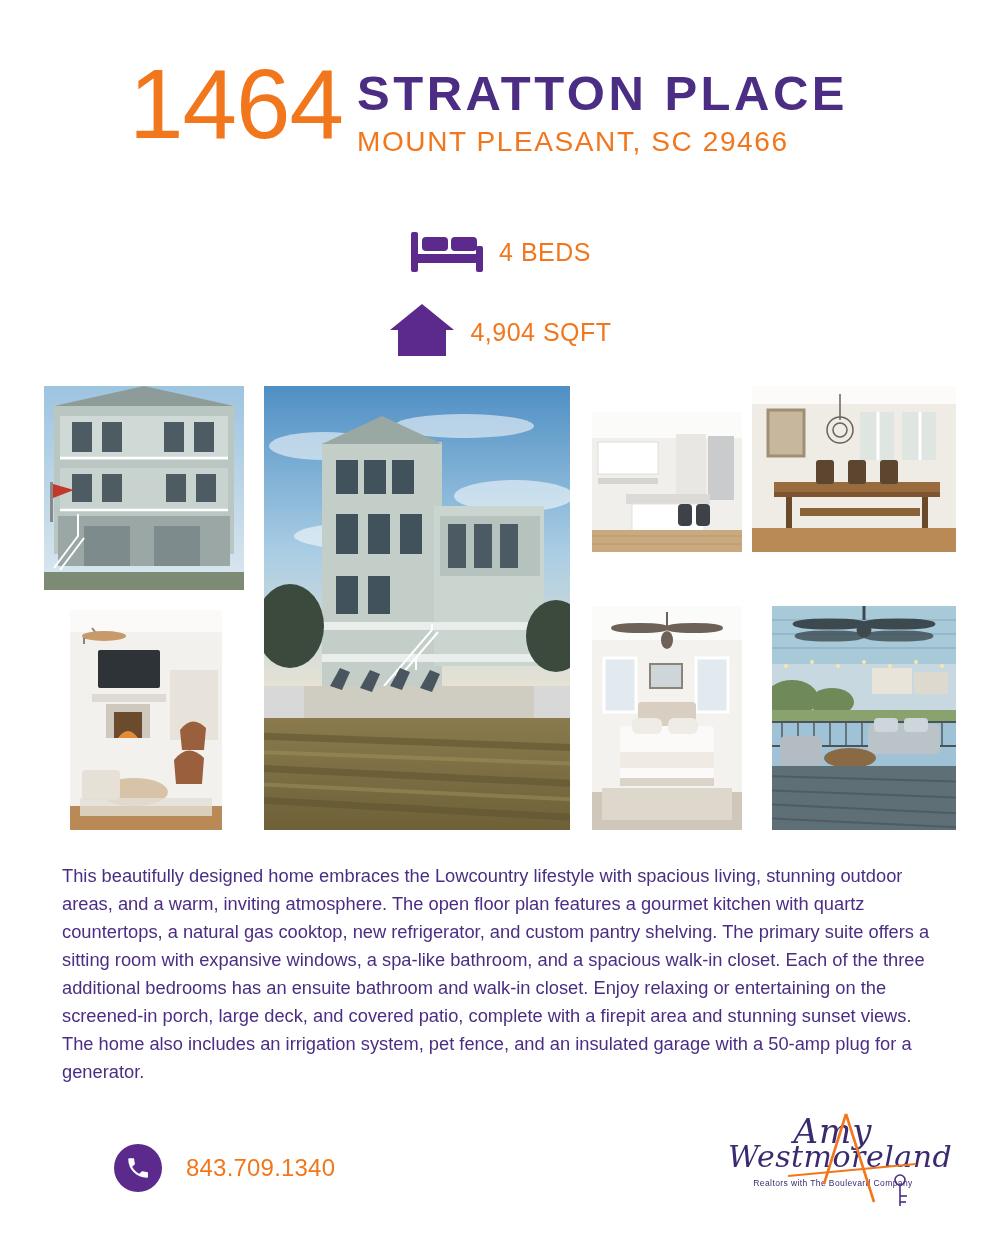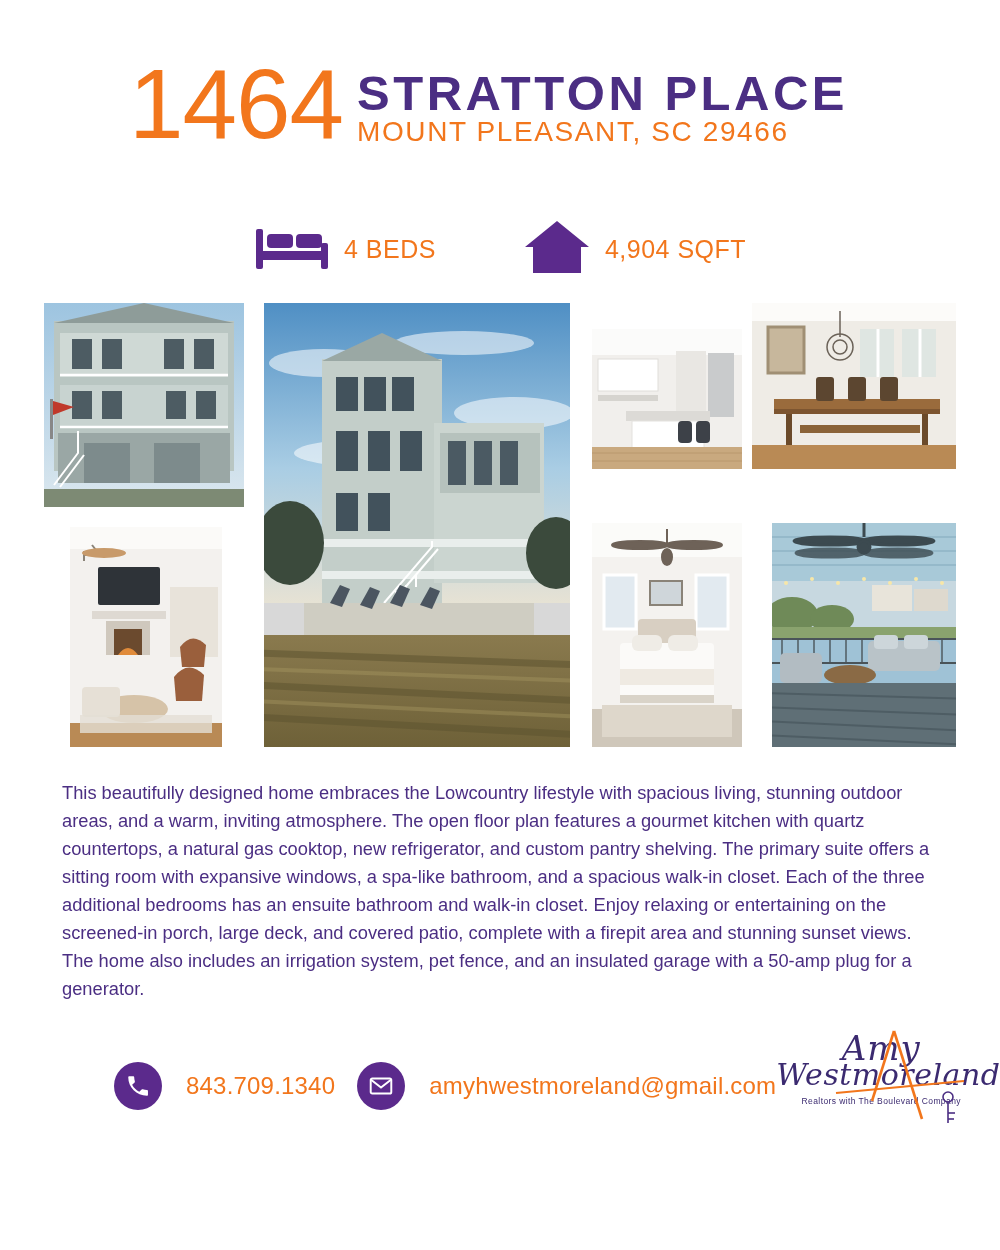--- a/index.html
+++ b/index.html
@@ -41,32 +41,34 @@
     font-size: 49px;
     letter-spacing: 3.5px;
     color: #4b2e83;
     line-height: 1;
     font-weight: 700;
   }
   .addr-city {
     font-size: 28px;
     letter-spacing: 1.6px;
     color: #f2761c;
+    margin-top: 10px;
     line-height: 1;
     font-weight: 400;
   }
 
   
   .features {
     margin-top: 70px;
     display: flex;
     justify-content: center;
     align-items: center;
-    gap: 87px;
+    gap: 24px;
     padding: 0 64px;
+    flex-direction: column;
   }
   .feature {
     display: flex;
     align-items: center;
     gap: 14px;
   }
   .feature .ficon { display: block; }
   .feature .flabel {
     font-size: 25px;
     color: #f2761c;
@@ -106,21 +108,21 @@
   }
 
   
   .contact {
     margin-top: 30px;
     padding: 0 62px;
     display: flex;
     align-items: flex-end;
     justify-content: space-between;
   }
-  .contact-rows { display: flex; flex-direction: row; gap: 22px; padding-left: 52px; }
+  .contact-rows { display: flex; flex-direction: column; gap: 22px; padding-left: 52px; }
   .contact-row { display: flex; align-items: center; gap: 24px; }
   .circle-icon {
     width: 48px; height: 48px; border-radius: 50%;
     background: #5b2a8c;
     display: flex; align-items: center; justify-content: center;
     flex: none;
   }
   .contact-text { font-size: 24px; color: #f2761c; letter-spacing: 0.2px; }
 
   .logo { width: 210px; text-align: center; padding-bottom: 4px; position: relative; }
@@ -493,29 +495,20 @@
 
   <div class="contact-rows">
     <div class="contact-row">
       <span class="circle-icon">
         <svg width="26" height="26" viewBox="0 0 24 24" fill="#ffffff">
           <path d="M6.6 10.8c1.4 2.8 3.8 5.1 6.6 6.6l2.2-2.2c.3-.3.7-.4 1.1-.2 1.2.4 2.4.6 3.7.6.6 0 1 .4 1 1V20c0 .6-.4 1-1 1C10.7 21 3 13.3 3 4c0-.6.4-1 1-1h3.5c.6 0 1 .4 1 1 0 1.3.2 2.5.6 3.7.1.4 0 .8-.2 1.1l-2.3 2z"></path>
         </svg>
       </span>
       <span class="contact-text">843.709.1340</span>
     </div>
-    <div class="contact-row">
-      <span class="circle-icon">
-        <svg width="26" height="26" viewBox="0 0 24 24" fill="none" stroke="#ffffff" stroke-width="1.8">
-          <rect x="2.5" y="5" width="19" height="14" rx="1.5"></rect>
-          <polyline points="2.5,6 12,13.5 21.5,6"></polyline>
-        </svg>
-      </span>
-      <span class="contact-text">amyhwestmoreland@gmail.com</span>
-    </div>
   </div>
 
   <div class="logo">
     <svg class="logo-svg" viewBox="0 0 210 120">
       <path d="M118 8 L96 78" stroke="#f2761c" stroke-width="2.6" fill="none"></path>
       <path d="M118 8 L146 96" stroke="#f2761c" stroke-width="2.6" fill="none"></path>
       <path d="M60 70 L188 58" stroke="#f2761c" stroke-width="2.2" fill="none"></path>
       <g stroke="#4b2e83" stroke-width="1.6" fill="none">
         <circle cx="172" cy="74" r="5"></circle>
         <line x1="172" y1="79" x2="172" y2="100"></line>

